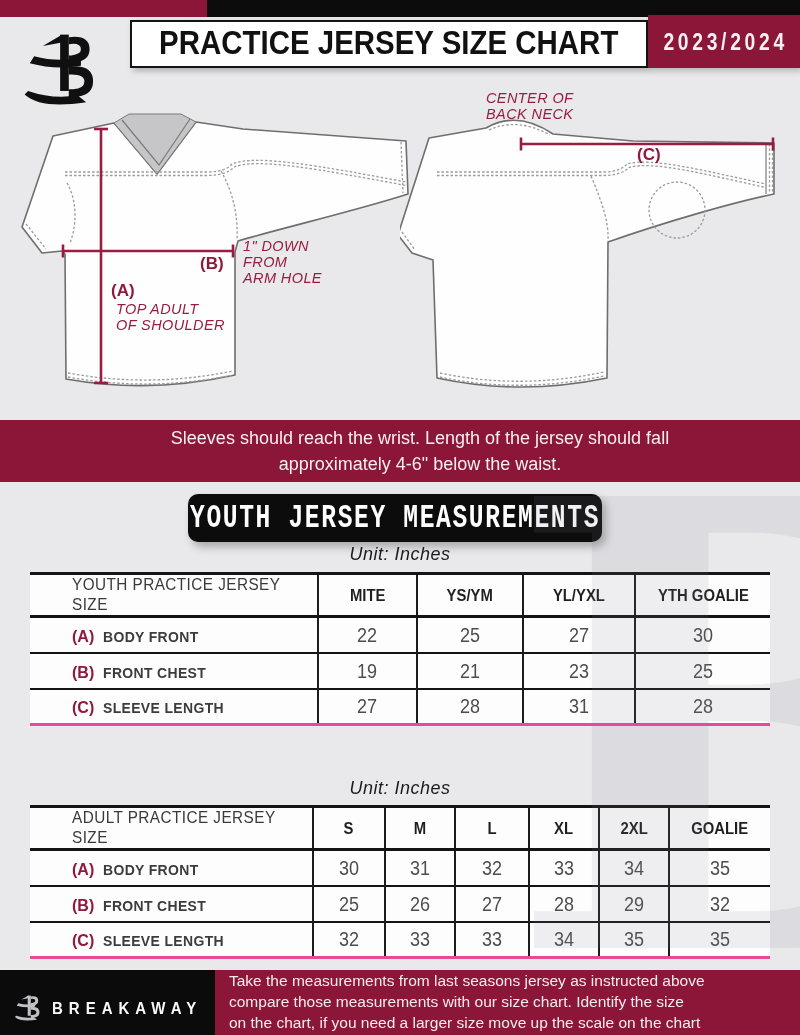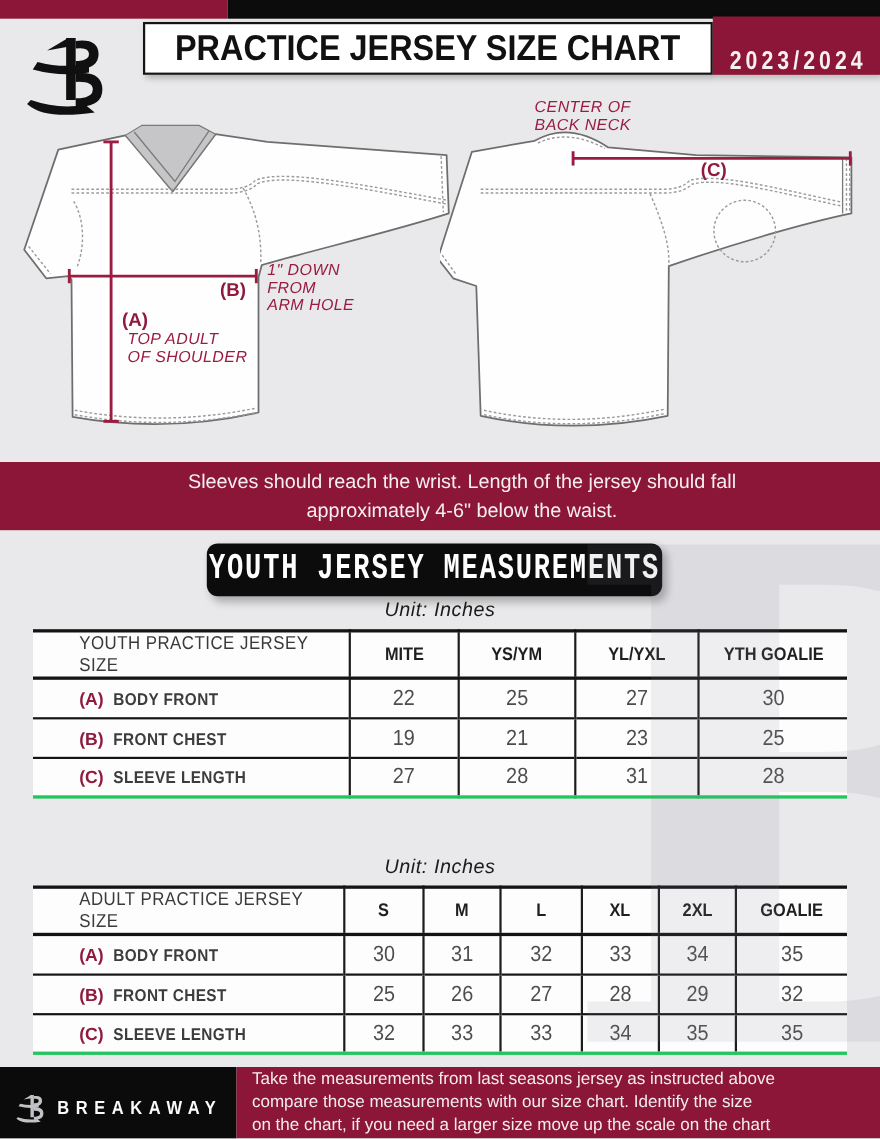--- a/index.html
+++ b/index.html
@@ -10,21 +10,21 @@
 
   
   .strip-maroon{left:0;top:0;width:207px;height:17px;background:#8C1638;}
   .strip-black{left:207px;top:0;width:593px;height:17px;background:#0C0C0C;}
   .title-box{left:130px;top:20px;width:518px;height:48px;background:#FFFFFF;
              border:2px solid #141414;box-sizing:border-box;display:flex;align-items:center;justify-content:center;
              box-shadow:3px 3px 6px rgba(0,0,0,.25);}
   .title-box span{font-size:31px;font-weight:800;color:#111;letter-spacing:0;
                   display:inline-block;transform:scale(.95,1.05);}
   .season-box{left:648px;top:15px;width:152px;height:53px;background:#8C1638;
-              display:flex;align-items:flex-end;justify-content:center;box-shadow:3px 3px 6px rgba(0,0,0,.22);}
+              display:flex;align-items:center;justify-content:center;box-shadow:3px 3px 6px rgba(0,0,0,.22);}
   .season-box span{color:#F7F0F3;font-size:21px;font-weight:700;letter-spacing:4px;
                    display:inline-block;transform:scale(.92,1.12);margin-right:-4px;}
 
   
   .jfill{fill:#FEFEFE;stroke:#6E6E6E;stroke-width:1.6;stroke-linejoin:round;}
   .jseam{fill:none;stroke:#9B9B9B;stroke-width:1.3;stroke-dasharray:2.5 2;}
   .jline{fill:none;stroke:#7A7A7A;stroke-width:1.2;}
   .jmeasure{fill:none;stroke:#9A1C40;stroke-width:2.6;}
   .ann-bold{color:#8F1A3D;font-weight:800;font-size:17px;}
   .ann-italic{color:#9A1C40;font-style:italic;font-weight:500;font-size:14.5px;line-height:16px;letter-spacing:.4px;}
@@ -44,21 +44,21 @@
   
   table.size-table{position:absolute;border-collapse:collapse;table-layout:fixed;}
   .size-table th,.size-table td{padding:0;background:#FDFDFD;}
   .size-table th{font-size:16.5px;font-weight:700;color:#1F1F1F;text-align:center;}
   .size-table td{font-size:20px;font-weight:500;color:#4D4D4D;text-align:center;}
   .size-table th .cond,.size-table td .cond{display:inline-block;transform:scaleX(.9);}
   .size-table tr>*{border-left:2px solid #1C1C1C;}
   .size-table tr>*:first-child{border-left:0;}
   .size-table thead tr{border-top:3px solid #141414;border-bottom:3px solid #141414;}
   .size-table tbody tr{border-bottom:2.2px solid #141414;}
-  .size-table tbody tr:last-child{border-bottom:3px solid #22c55e;margin-left:42px;}
+  .size-table tbody tr:last-child{border-bottom:3px solid #ec4899;margin-left:42px;}
   .size-table .rowhead{text-align:left;padding-left:42px;}
   th.rowhead .cond{font-size:17px;font-weight:500;color:#3A3A3A;letter-spacing:.5px;transform-origin:left;}
   td.rowhead .pfx{color:#8F1A3D;font-weight:800;font-size:16px;margin-right:9px;}
   td.rowhead .lbl{font-size:15.5px;font-weight:600;color:#3C3C3C;letter-spacing:.4px;}
   td.rowhead .cond{transform-origin:left;}
 
   
   .watermark{left:505px;top:430px;width:400px;height:640px;z-index:40;pointer-events:none;
              font-family:"DejaVu Serif",serif;font-weight:700;font-size:620px;line-height:600px;
              color:rgba(135,135,145,.12);}

